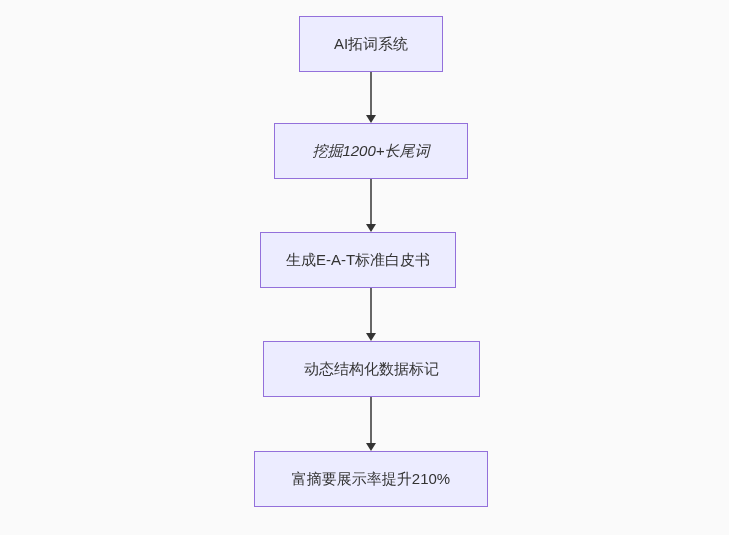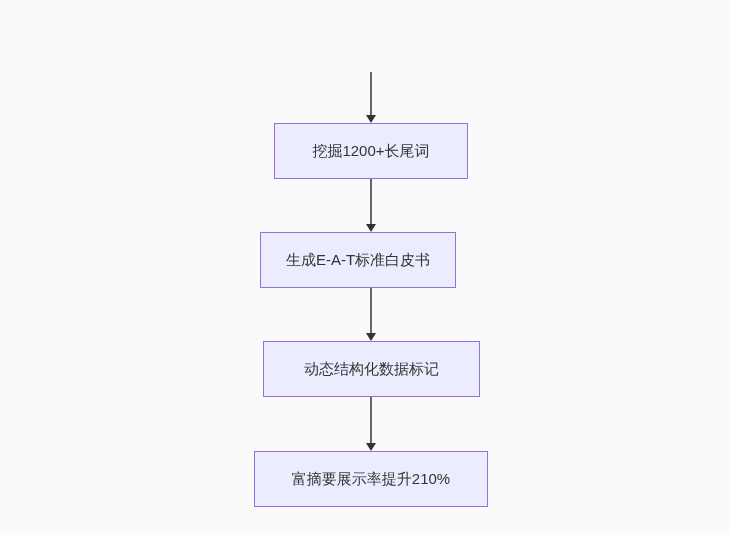--- a/index.html
+++ b/index.html
@@ -22,21 +22,21 @@
     border: 1px solid #9370db;
     color: #333333;
     font-size: 15px;
     display: flex;
     align-items: center;
     justify-content: center;
     text-align: center;
     white-space: nowrap;
   }
   .n1 { left: 299px; top: 16px;  width: 144px; height: 56px; }
-  .n2 { left: 274px; top: 123px; width: 194px; height: 56px; }
+  .n2 { left: 274px; top: 123px; width: 194px; height: 56px; font-style: italic; }
   .n3 { left: 260px; top: 232px; width: 196px; height: 56px; }
   .n4 { left: 263px; top: 341px; width: 217px; height: 56px; }
   .n5 { left: 254px; top: 451px; width: 234px; height: 56px; }
 
   .edge {
     position: absolute;
     left: 366px;
     width: 10px;
     display: flex;
     flex-direction: column;
@@ -58,20 +58,23 @@
     border-right: 5px solid transparent;
     border-top: 8px solid #333333;
     margin-top: -1px;
   }
 </style>
 </head>
 <body>
 
 <div class="canvas">
 
+  <div class="node n1">
+    <span>AI拓词系统</span>
+  </div>
 
   <div class="edge e1">
     <div class="edge-line"></div>
     <div class="edge-head"></div>
   </div>
 
   <div class="node n2">
     <span>挖掘1200+长尾词</span>
   </div>
 

